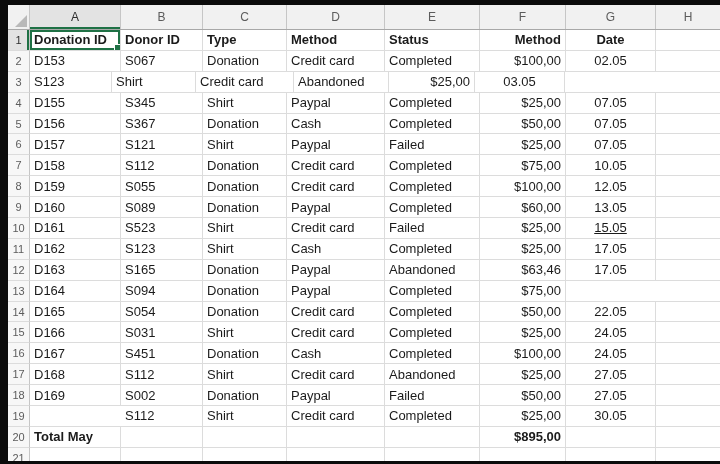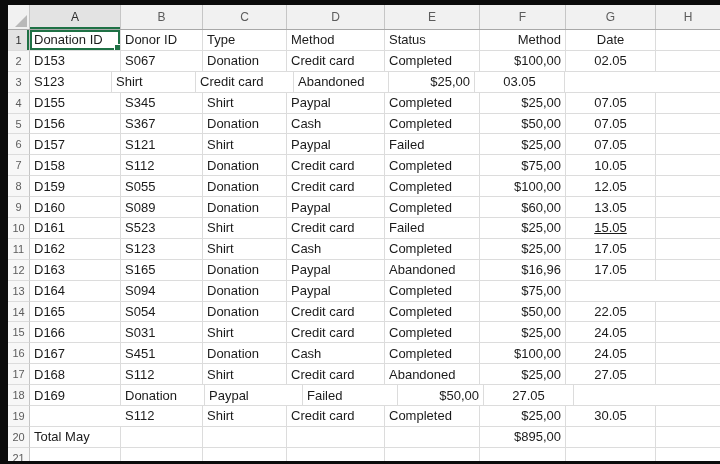--- a/index.html
+++ b/index.html
@@ -45,21 +45,21 @@
   .rowhdr.selrow{
     background:#e3e3e3;color:#2d2d2d;
     box-shadow:inset -2px 0 0 var(--accent);
   }
   .cell{
     border-right:1px solid #dcdcdc;border-bottom:1px solid #dcdcdc;
     box-sizing:border-box;display:flex;align-items:center;
     padding:0 4px;overflow:hidden;white-space:nowrap;
     font-size:13px;color:#1b1b1b;background:#fff;
   }
-  .cell.bold{font-weight:normal;}
+  .cell.bold{font-weight:bold;}
   .cell.selected{position:relative;box-shadow:inset 0 0 0 2px var(--accent);z-index:2;}
   .cell.selected::after{
     content:"";position:absolute;right:-1px;bottom:-1px;
     width:5px;height:5px;background:var(--accent);border:1px solid #ffffff;box-sizing:content-box;
   }
   
   .c0{flex:0 0 91px;} .c1{flex:0 0 82px;} .c2{flex:0 0 84px;} .c3{flex:0 0 98px;}
   .c4{flex:0 0 95px;} .c5{flex:0 0 86px;} .c6{flex:0 0 90px;} .c7{flex:1 1 auto;border-right:none;}
 </style>
 </head>
@@ -202,21 +202,21 @@
         <div class="cell c6" style="justify-content: center;">17.05</div>
         <div class="cell c7" style="justify-content: flex-start;"></div>
       </div>
       <div class="row">
         <div class="rowhdr">12</div>
         <div class="cell c0" style="justify-content: flex-start;">D163</div>
         <div class="cell c1" style="justify-content: flex-start;">S165</div>
         <div class="cell c2" style="justify-content: flex-start;">Donation</div>
         <div class="cell c3" style="justify-content: flex-start;">Paypal</div>
         <div class="cell c4" style="justify-content: flex-start;">Abandoned</div>
-        <div class="cell c5" style="justify-content: flex-end;">$16,96</div>
+        <div class="cell c5" style="justify-content: flex-end;">$63,46</div>
         <div class="cell c6" style="justify-content: center;">17.05</div>
         <div class="cell c7" style="justify-content: flex-start;"></div>
       </div>
       <div class="row">
         <div class="rowhdr">13</div>
         <div class="cell c0" style="justify-content: flex-start;">D164</div>
         <div class="cell c1" style="justify-content: flex-start;">S094</div>
         <div class="cell c2" style="justify-content: flex-start;">Donation</div>
         <div class="cell c3" style="justify-content: flex-start;">Paypal</div>
         <div class="cell c4" style="justify-content: flex-start;">Completed</div>
@@ -263,20 +263,21 @@
         <div class="cell c2" style="justify-content: flex-start;">Shirt</div>
         <div class="cell c3" style="justify-content: flex-start;">Credit card</div>
         <div class="cell c4" style="justify-content: flex-start;">Abandoned</div>
         <div class="cell c5" style="justify-content: flex-end;">$25,00</div>
         <div class="cell c6" style="justify-content: center;">27.05</div>
         <div class="cell c7" style="justify-content: flex-start;"></div>
       </div>
       <div class="row">
         <div class="rowhdr">18</div>
         <div class="cell c0" style="justify-content: flex-start;">D169</div>
+        <div class="cell c1" style="justify-content: flex-start;">S002</div>
         <div class="cell c2" style="justify-content: flex-start;">Donation</div>
         <div class="cell c3" style="justify-content: flex-start;">Paypal</div>
         <div class="cell c4" style="justify-content: flex-start;">Failed</div>
         <div class="cell c5" style="justify-content: flex-end;">$50,00</div>
         <div class="cell c6" style="justify-content: center;">27.05</div>
         <div class="cell c7" style="justify-content: flex-start;"></div>
       </div>
       <div class="row">
         <div class="rowhdr">19</div>
         <div class="cell c0" style="justify-content: flex-start; margin-top: 20px;">D170</div>

